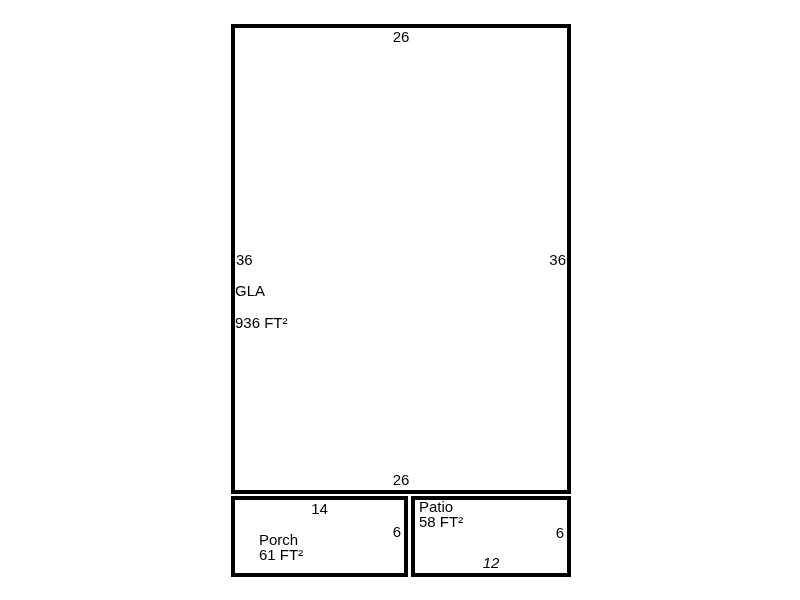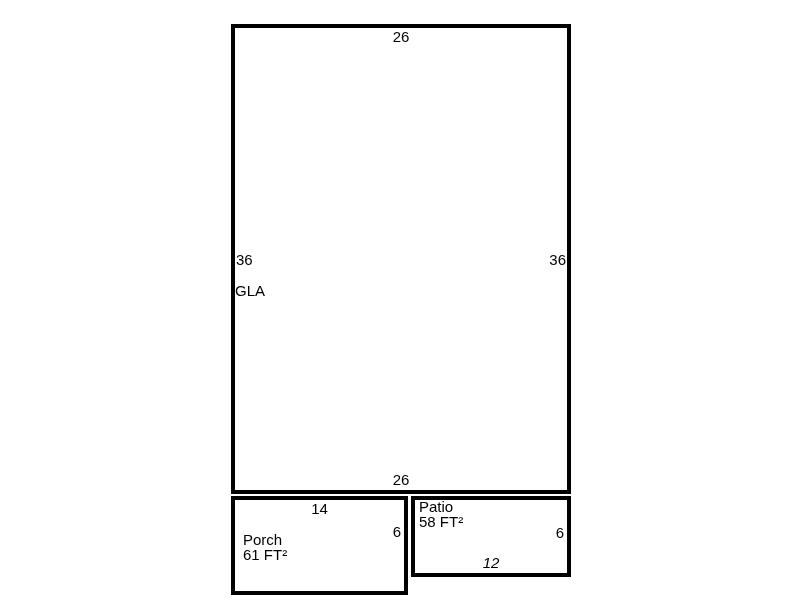--- a/index.html
+++ b/index.html
@@ -15,21 +15,21 @@
     position: relative;
     width: 800px; height: 600px;
     background: #ffffff;
   }
   .room {
     position: absolute;
     border: 4px solid #000000;
     background: #ffffff;
   }
   .room-gla   { left: 231px; top: 24px;  width: 340px; height: 470px; }
-  .room-porch { left: 231px; top: 496px; width: 177px; height: 99px; }
+  .room-porch { left: 231px; top: 496px; width: 177px; height: 81px; }
   .room-patio { left: 411px; top: 496px; width: 160px; height: 81px; }
 
   .dim {
     position: absolute;
     line-height: 15px;
     white-space: nowrap;
   }
   
   .gla-dim-top    { top: 1px;    left: 0; right: 0; text-align: center; }
   .gla-dim-bottom { bottom: 3px; left: 0; right: 0; text-align: center; }
@@ -44,21 +44,21 @@
     line-height: 15px;
     margin-top: 44px;
   }
   .gla-center .area-line { margin-top: 17px; }
 
   
   .porch-dim-top   { top: 1px; left: 0; right: 0; text-align: center; }
   .porch-dim-right { right: 3px; top: 24px; }
   .porch-name {
     position: absolute;
-    left: 8px; top: 32px;
+    left: 24px; top: 32px;
     line-height: 15px;
     text-align: left;
     white-space: nowrap;
   }
 
   
   .patio-name {
     position: absolute;
     left: 4px; top: -1px;
     line-height: 15px;
@@ -73,20 +73,21 @@
 
 <div class="canvas">
 
   <div class="room room-gla" style="border-color: rgb(0, 0, 0); background: rgb(255, 255, 255);">
     <span class="dim gla-dim-top">26</span>
     <span class="dim gla-dim-left">36</span>
     <span class="dim gla-dim-right">36</span>
     <span class="dim gla-dim-bottom">26</span>
     <div class="gla-center">
       <div class="name-line">GLA</div>
+      <div class="area-line">936 FT²</div>
     </div>
   </div>
 
   <div class="room room-porch" style="border-color: rgb(0, 0, 0); background: rgb(255, 255, 255);">
     <span class="dim porch-dim-top">14</span>
     <span class="dim porch-dim-right">6</span>
     <div class="porch-name">
       <div class="name-line">Porch</div>
       <div class="area-line2">61 FT²</div>
     </div>

